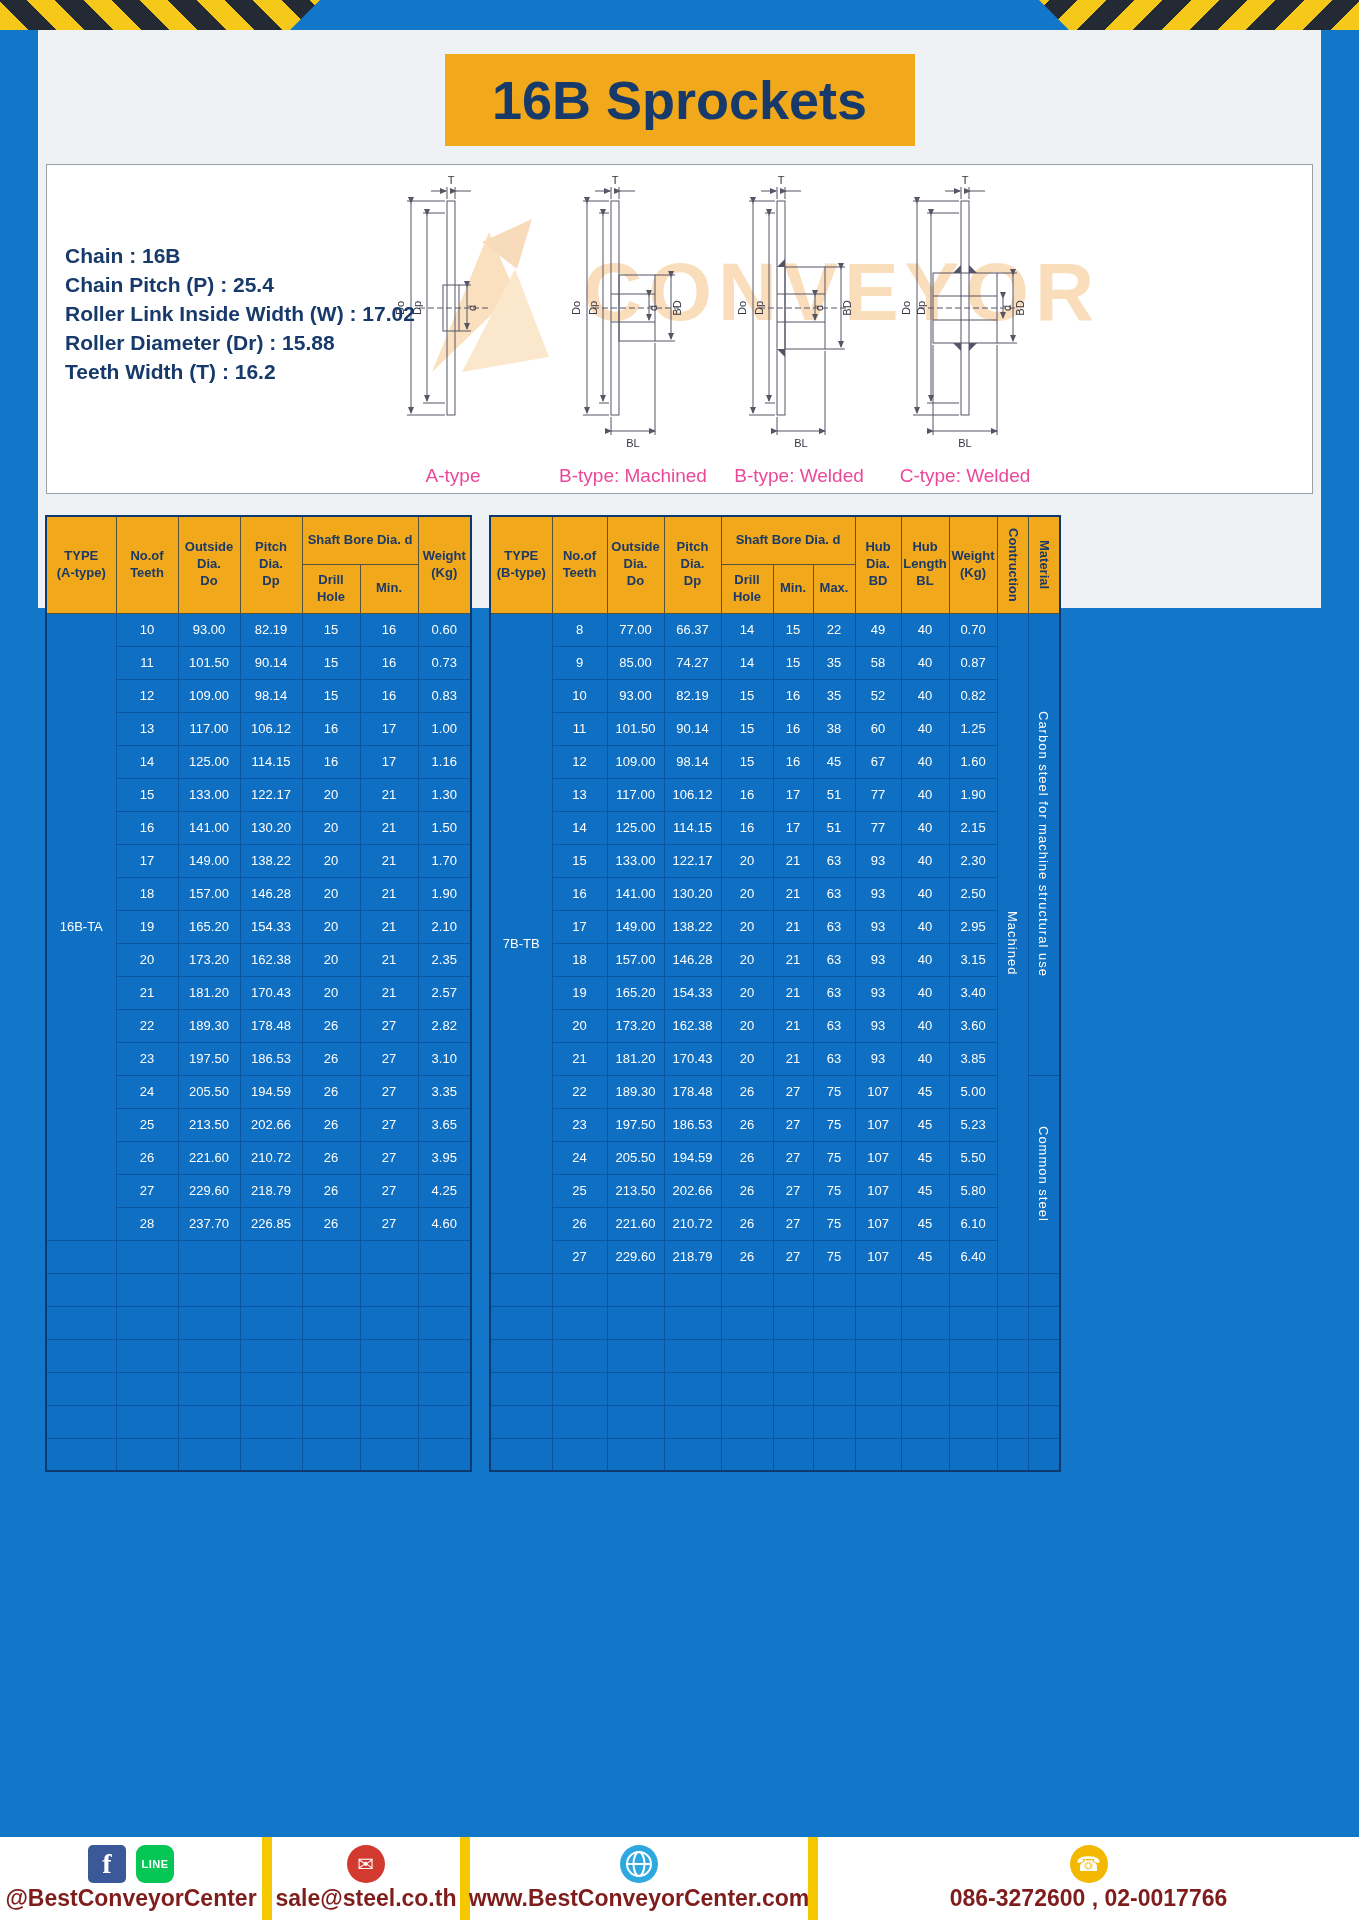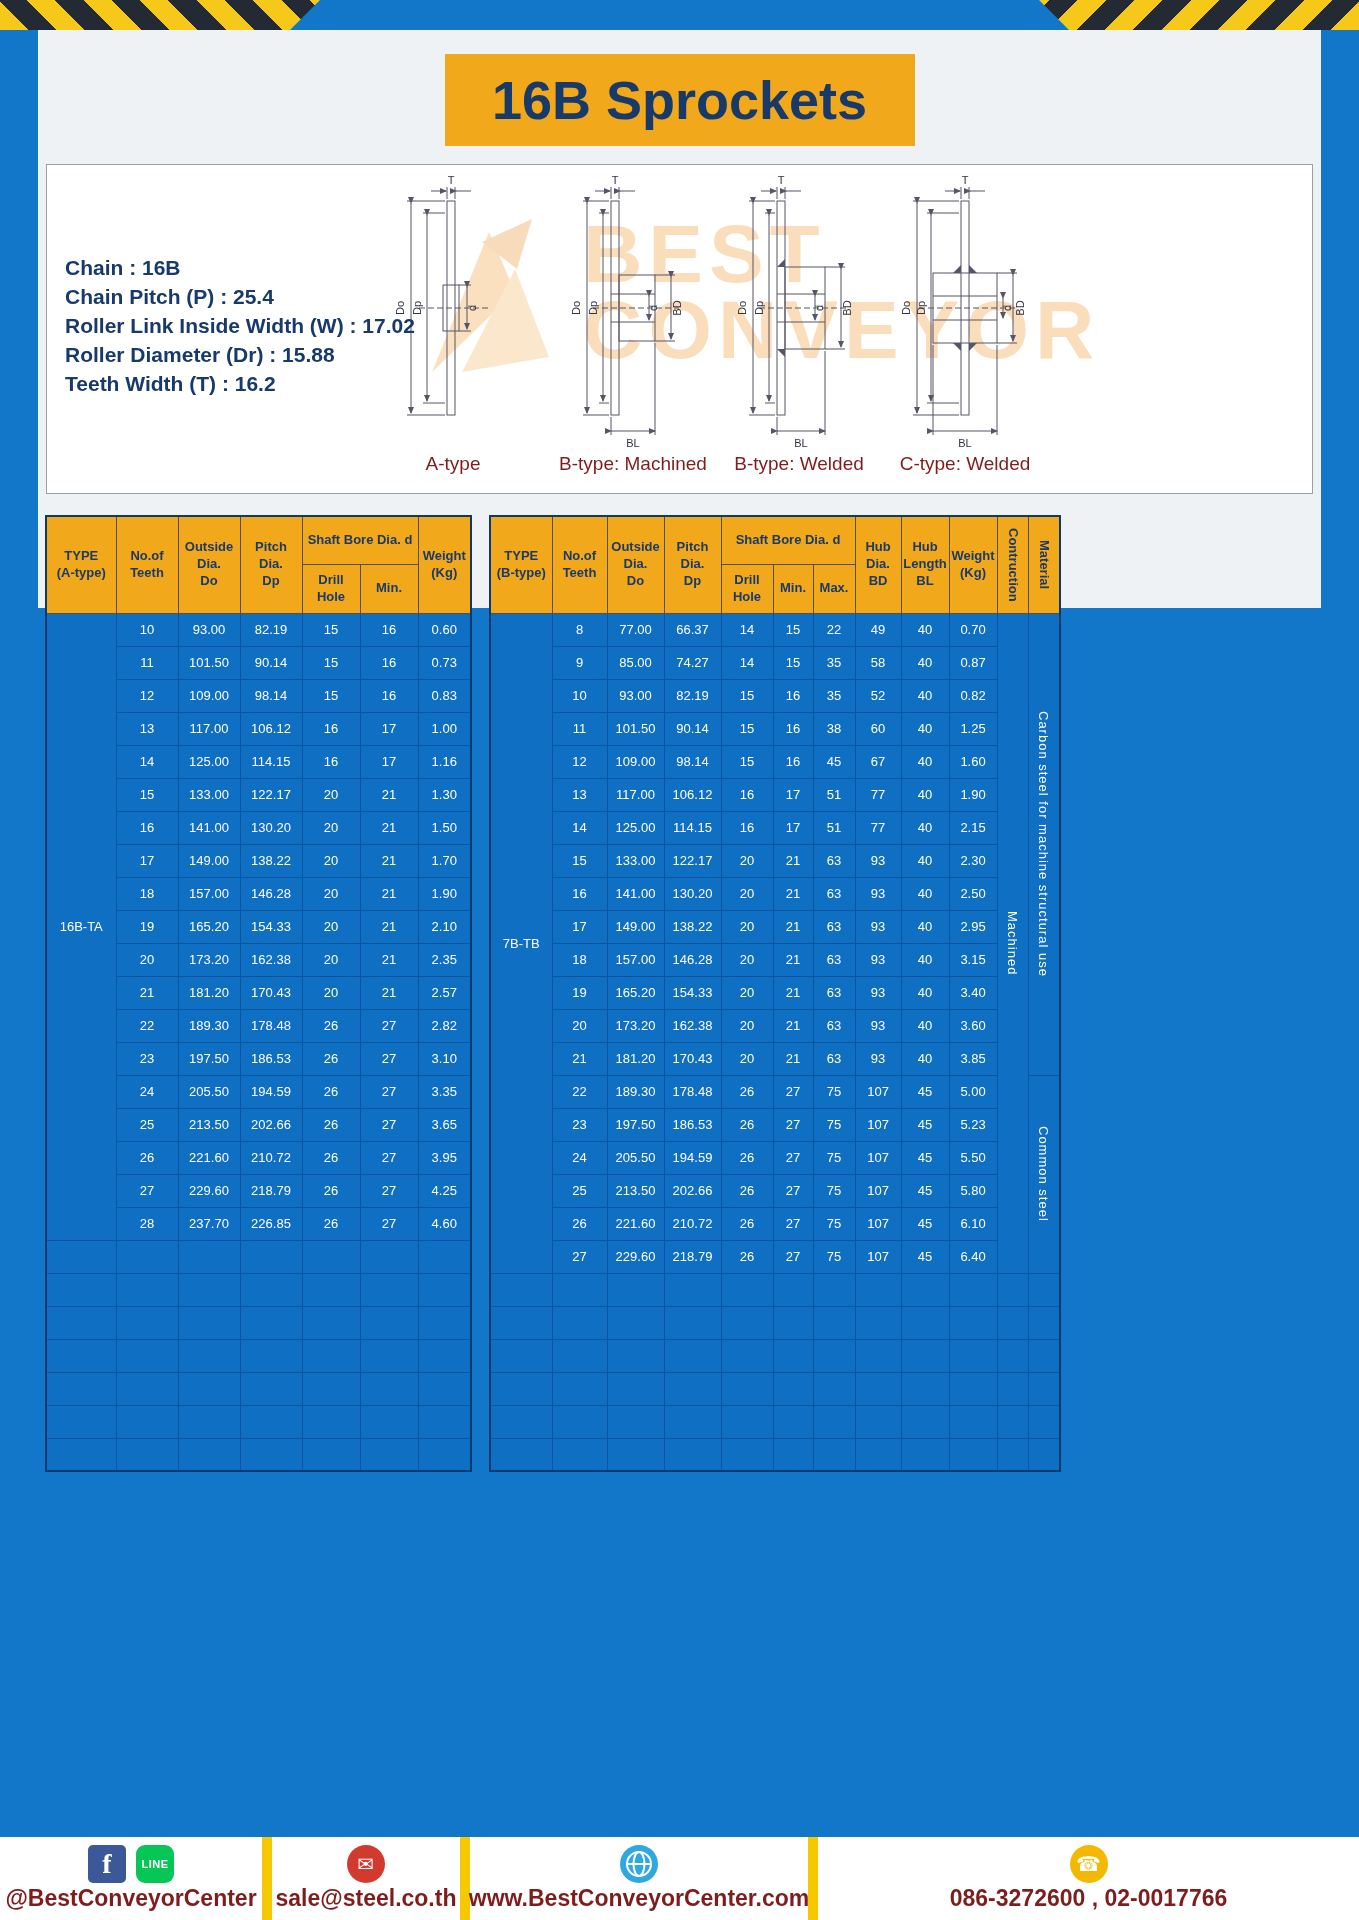--- a/index.html
+++ b/index.html
@@ -17,31 +17,31 @@
 
   
   .top-panel { position:absolute; left:38px; top:30px; width:1283px; height:578px; background:#eef2f5; }
   .title-banner { position:absolute; left:50%; transform:translateX(-50%); top:24px;
     width:470px; height:92px; background:#f2a81b; display:flex; align-items:center; justify-content:center; }
   .title-banner span { font-size:54px; font-weight:bold; color:#173a6b; }
 
   .drawing-panel { position:absolute; left:8px; top:134px; width:1267px; height:330px;
     background:#ffffff; border:1px solid #9aa0a6; }
 
-  .specs { position:absolute; left:18px; top:88px; z-index:2; }
+  .specs { position:absolute; left:18px; top:76px; z-index:2; }
   .spec-line { font-size:21px; font-weight:bold; color:#173a6b; line-height:29px; }
 
   .watermark { position:absolute; left:380px; top:42px; display:flex; gap:16px; align-items:center; opacity:.3; z-index:0; pointer-events:none; }
   .wm-big { font-size:82px; font-weight:bold; color:#ef9325; line-height:76px; letter-spacing:6px; }
   .wm-blue { font-size:58px; font-weight:bold; color:#6fb4dd; letter-spacing:16px; line-height:66px; }
 
   .figures { position:absolute; left:0; top:0; width:100%; height:100%; z-index:1; }
   .figure { position:absolute; top:8px; width:160px; text-align:center; }
   .figure svg { display:block; margin:0 auto; }
-  .fig-caption { font-size:19px; color:#7f1d1d; margin-top:0px; }
+  .fig-caption { font-size:19px; color:#ec4899; margin-top:12px; }
 
   
   .tmount { position:absolute; }
   .tableA-pos { left:45px; top:515px; }
   .tableB-pos { left:489px; top:515px; }
   .dtable { border-collapse:collapse; table-layout:fixed; border:2px solid #0c3a70; }
   .dtable th { background:#f2a81b; color:#1b3a66; font-size:13px; font-weight:bold;
     border:1px solid #56513d; white-space:pre-line; text-align:center; vertical-align:middle; line-height:1.3; padding:1px; }
   .dtable thead tr:nth-child(1) th { height:48px; }
   .dtable thead tr:nth-child(2) th { height:49px; }
@@ -79,21 +79,20 @@
     </div>
 
     <div class="drawing-panel">
       <div class="watermark">
         <svg width="140" height="170" viewBox="0 0 140 170">
           <polygon points="5,165 62,25 88,85" fill="#ef9a30"></polygon>
           <polygon points="35,165 88,62 122,150" fill="#f4b359"></polygon>
           <polygon points="55,35 105,12 90,62" fill="#ea8a22"></polygon>
         </svg>
         <div class="wm-text">
-          <div class="wm-big">BEST</div>
           <div class="wm-big">CONVEYOR</div>
         </div>
       </div>
 
       <div class="specs">
         <div class="spec-line">Chain  :  16B</div>
         <div class="spec-line">Chain Pitch (P)  :  25.4</div>
         <div class="spec-line">Roller Link Inside Width (W)  :  17.02</div>
         <div class="spec-line">Roller Diameter (Dr)  :  15.88</div>
         <div class="spec-line">Teeth Width (T)  :  16.2</div>

